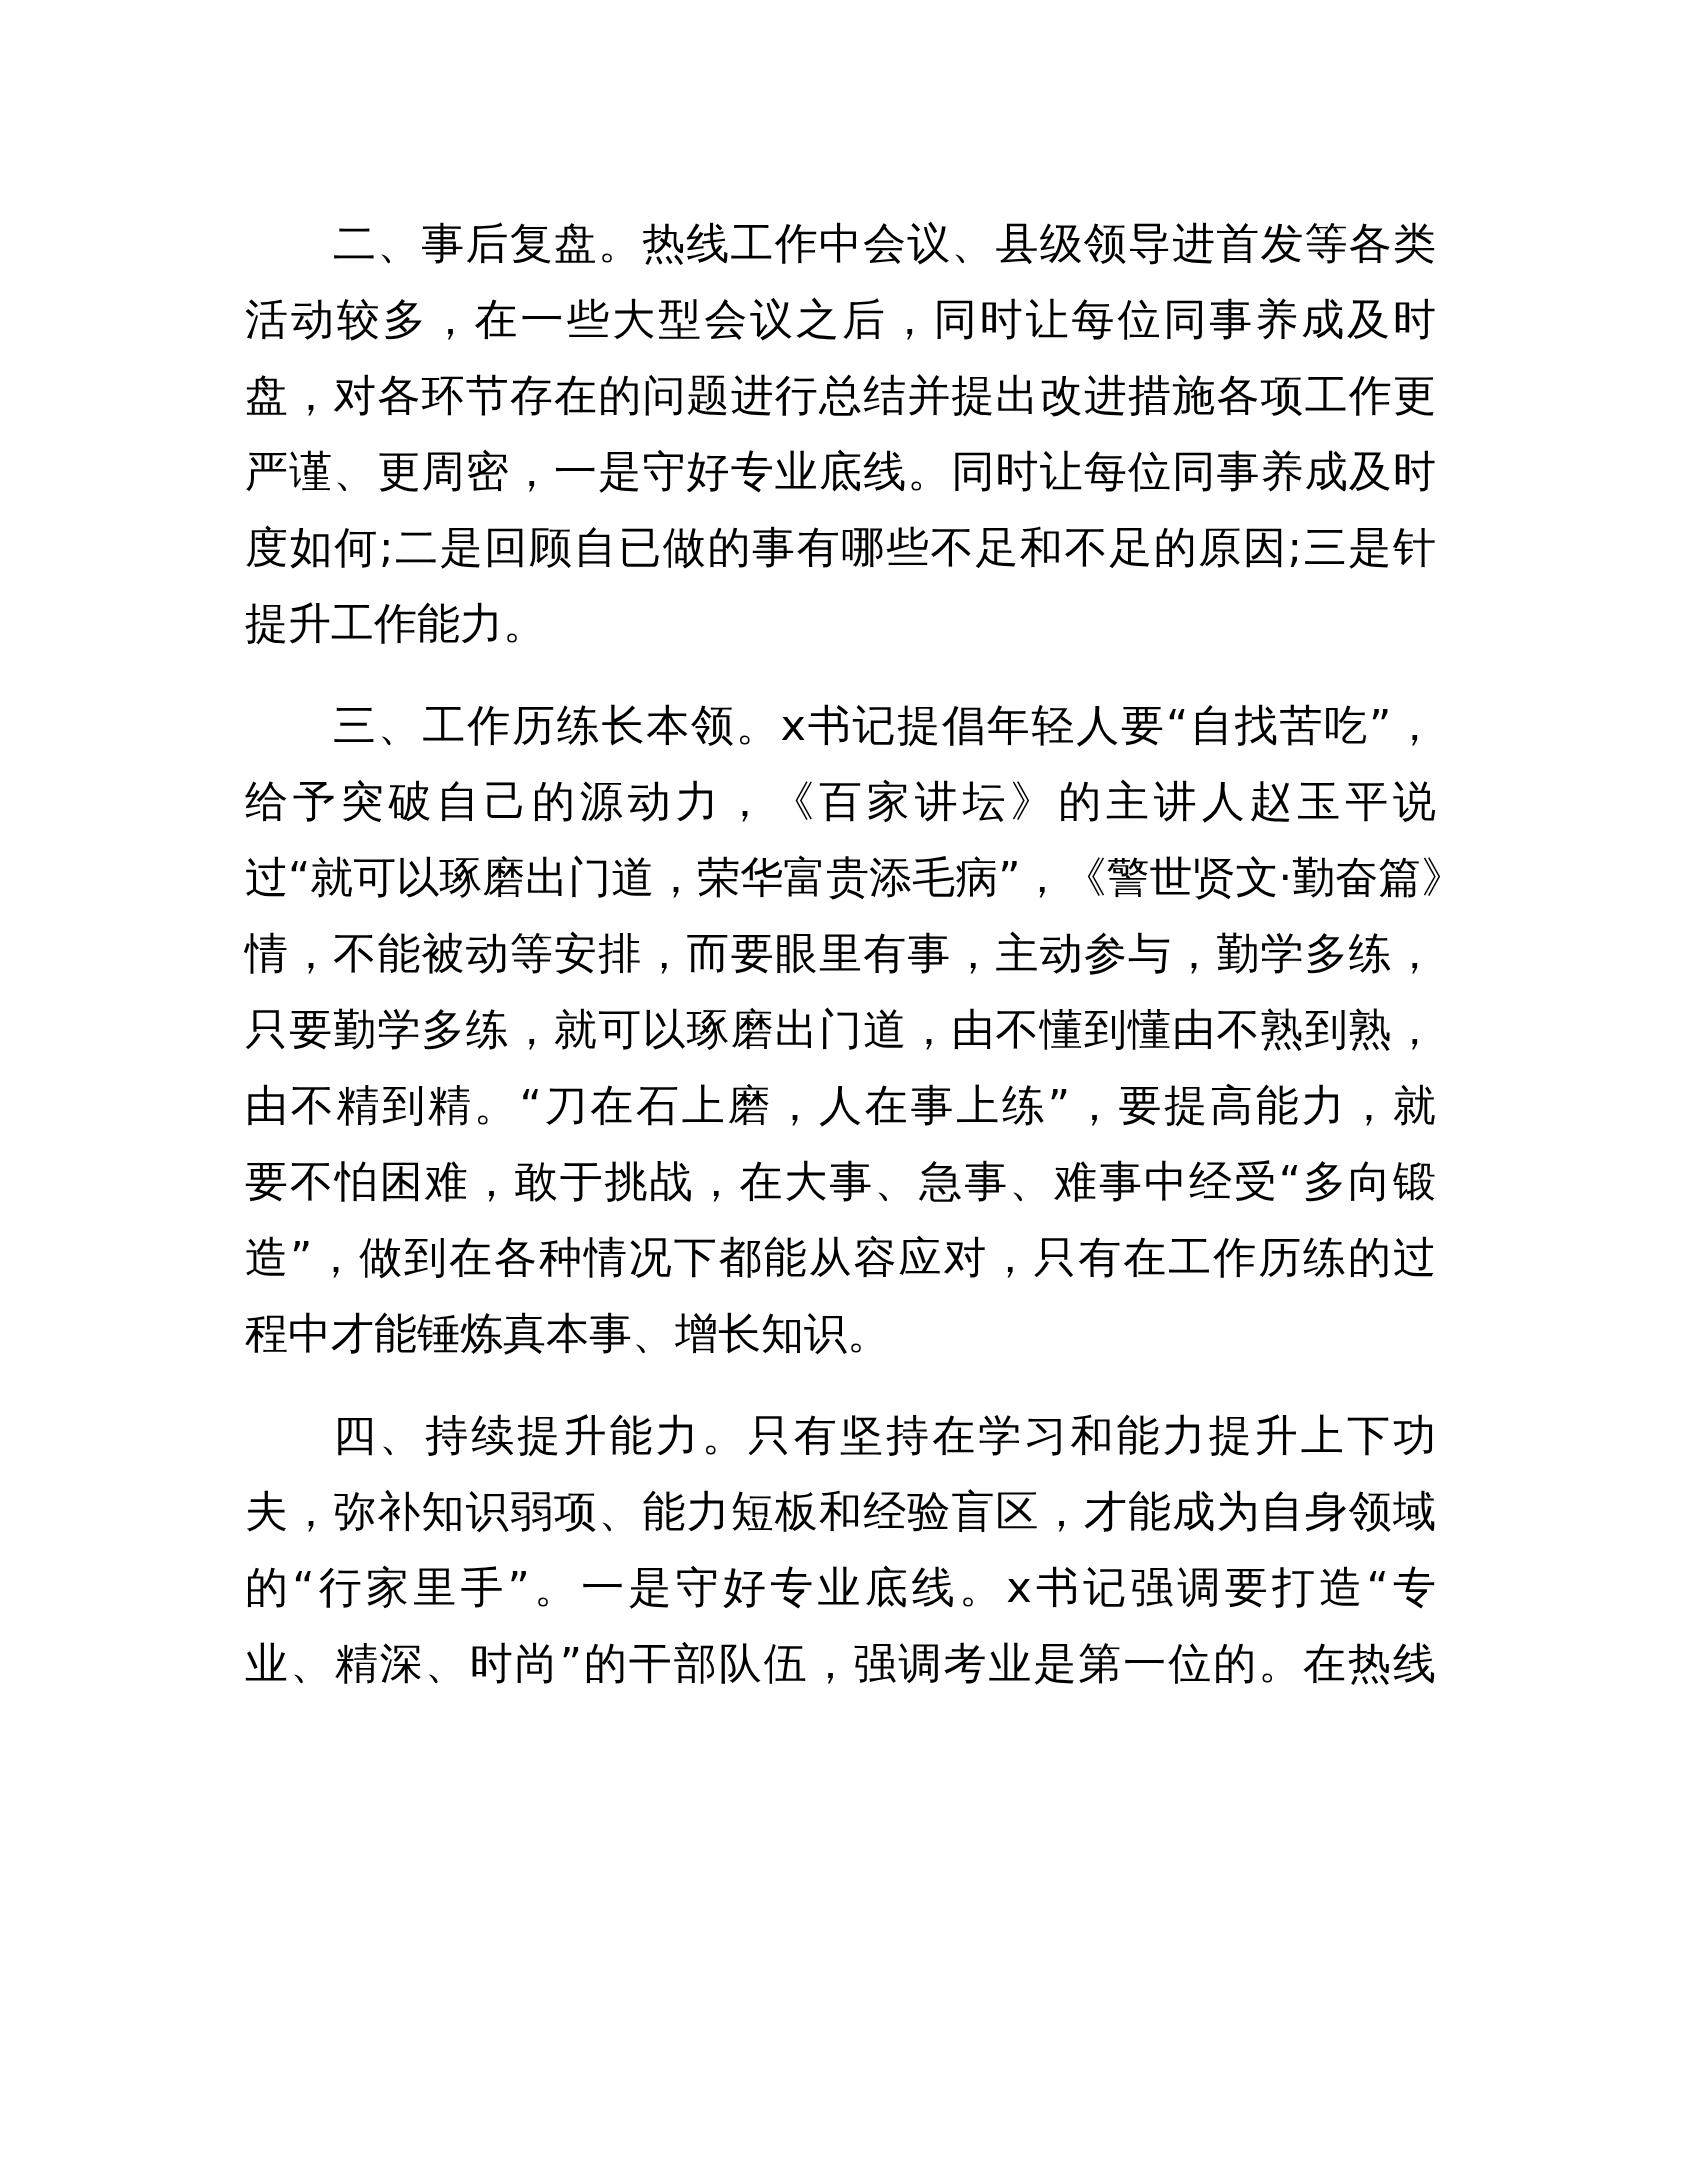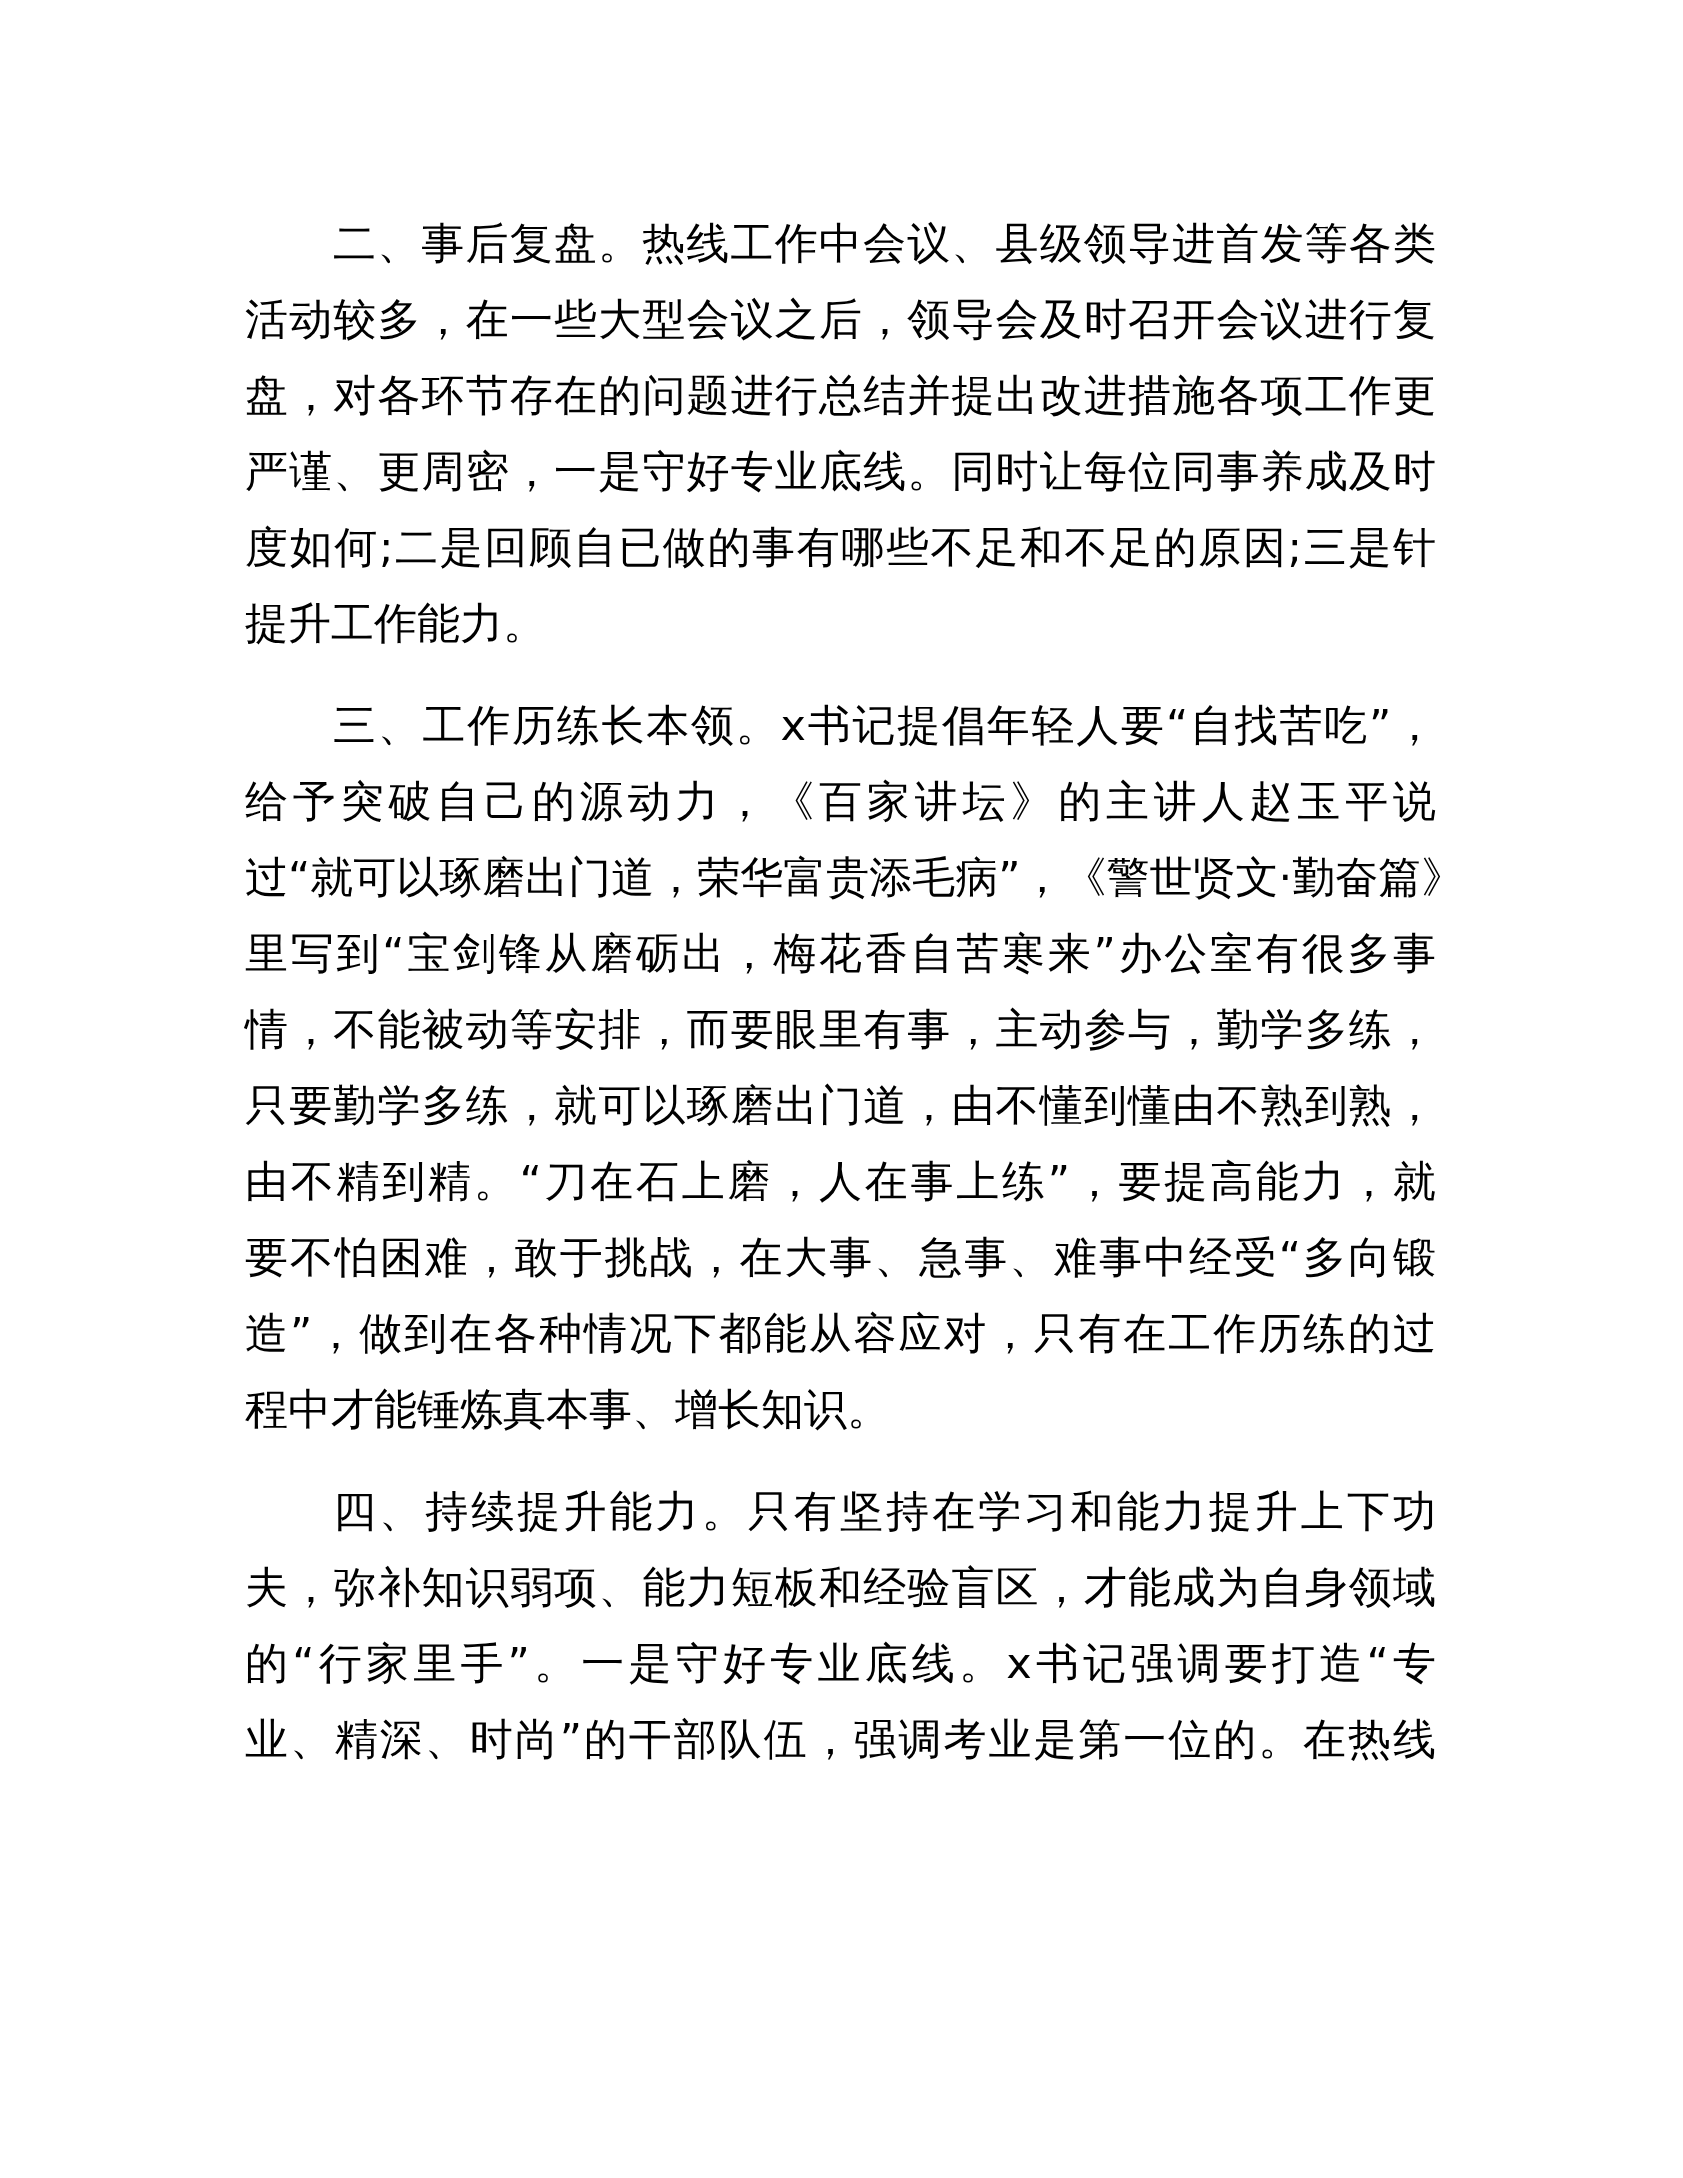--- a/index.html
+++ b/index.html
@@ -50,32 +50,31 @@
   }
 </style>
 </head>
 <body>
 
 <div class="page">
   <div class="text-block">
 
     <div class="para">
       <span class="line first">二、事后复盘。热线工作中会议、县级领导进首发等各类</span>
-      <span class="line">活动较多，在一些大型会议之后，领导会及时召开会议进行复</span>
+      <span class="line">活动较多，在一些大型会议之后，同时让每位同事养成及时</span>
       <span class="line">盘，对各环节存在的问题进行总结并提出改进措施各项工作更</span>
       <span class="line">严谨、更周密，一是守好专业底线。同时让每位同事养成及时</span>
       <span class="line">度如何;二是回顾自已做的事有哪些不足和不足的原因;三是针</span>
       <span class="line last">提升工作能力。</span>
     </div>
 
     <div class="para">
       <span class="line first">三、工作历练长本领。x书记提倡年轻人要“自找苦吃”，</span>
       <span class="line">给予突破自己的源动力，《百家讲坛》的主讲人赵玉平说</span>
       <span class="line">过“就可以琢磨出门道，荣华富贵添毛病”，《警世贤文·勤奋篇》</span>
-      <span class="line">里写到“宝剑锋从磨砺出，梅花香自苦寒来”办公室有很多事</span>
       <span class="line">情，不能被动等安排，而要眼里有事，主动参与，勤学多练，</span>
       <span class="line">只要勤学多练，就可以琢磨出门道，由不懂到懂由不熟到熟，</span>
       <span class="line">由不精到精。“刀在石上磨，人在事上练”，要提高能力，就</span>
       <span class="line">要不怕困难，敢于挑战，在大事、急事、难事中经受“多向锻</span>
       <span class="line">造”，做到在各种情况下都能从容应对，只有在工作历练的过</span>
       <span class="line last">程中才能锤炼真本事、增长知识。</span>
     </div>
 
     <div class="para">
       <span class="line first">四、持续提升能力。只有坚持在学习和能力提升上下功</span>

